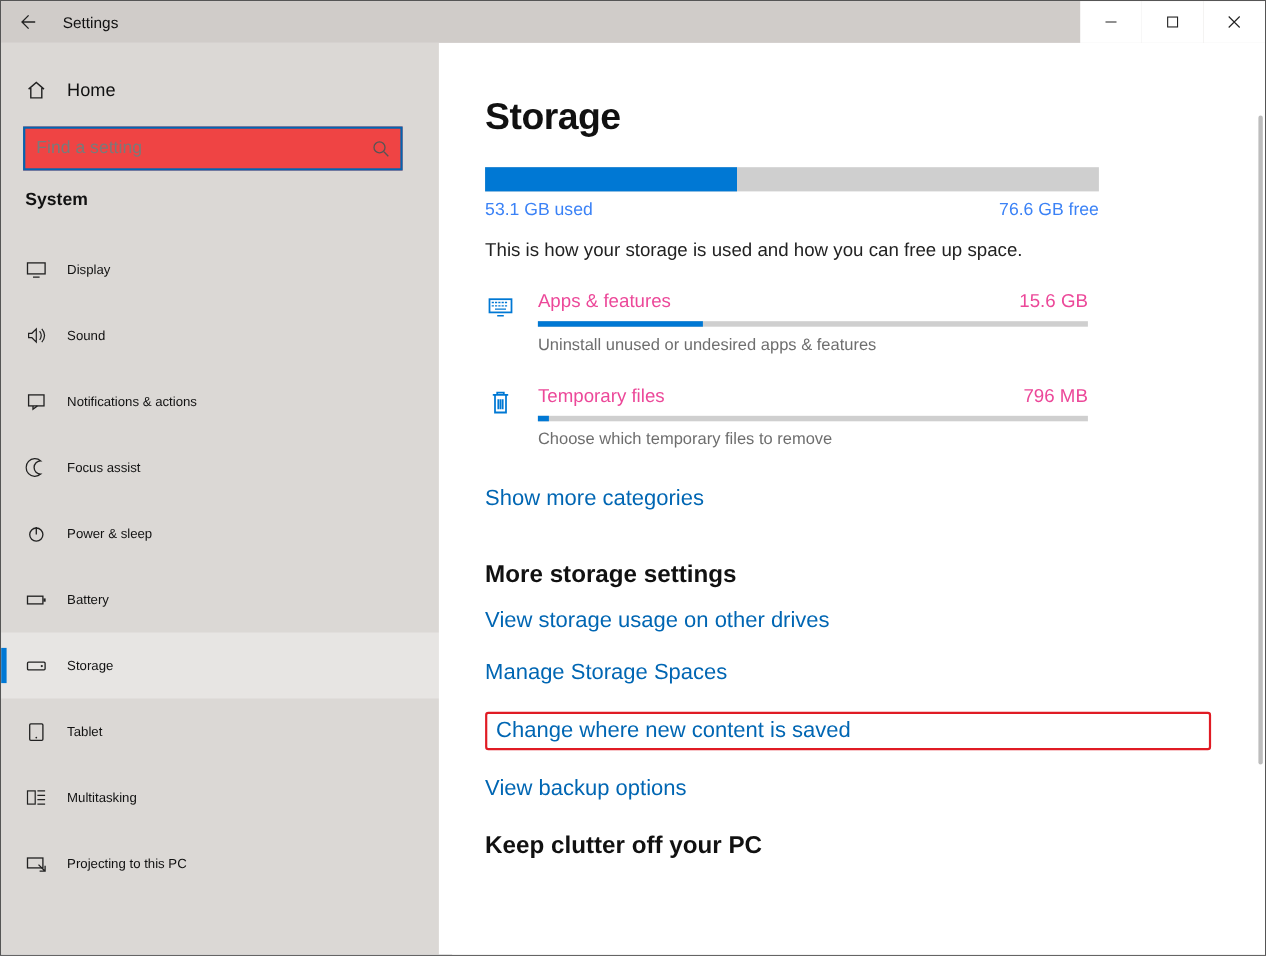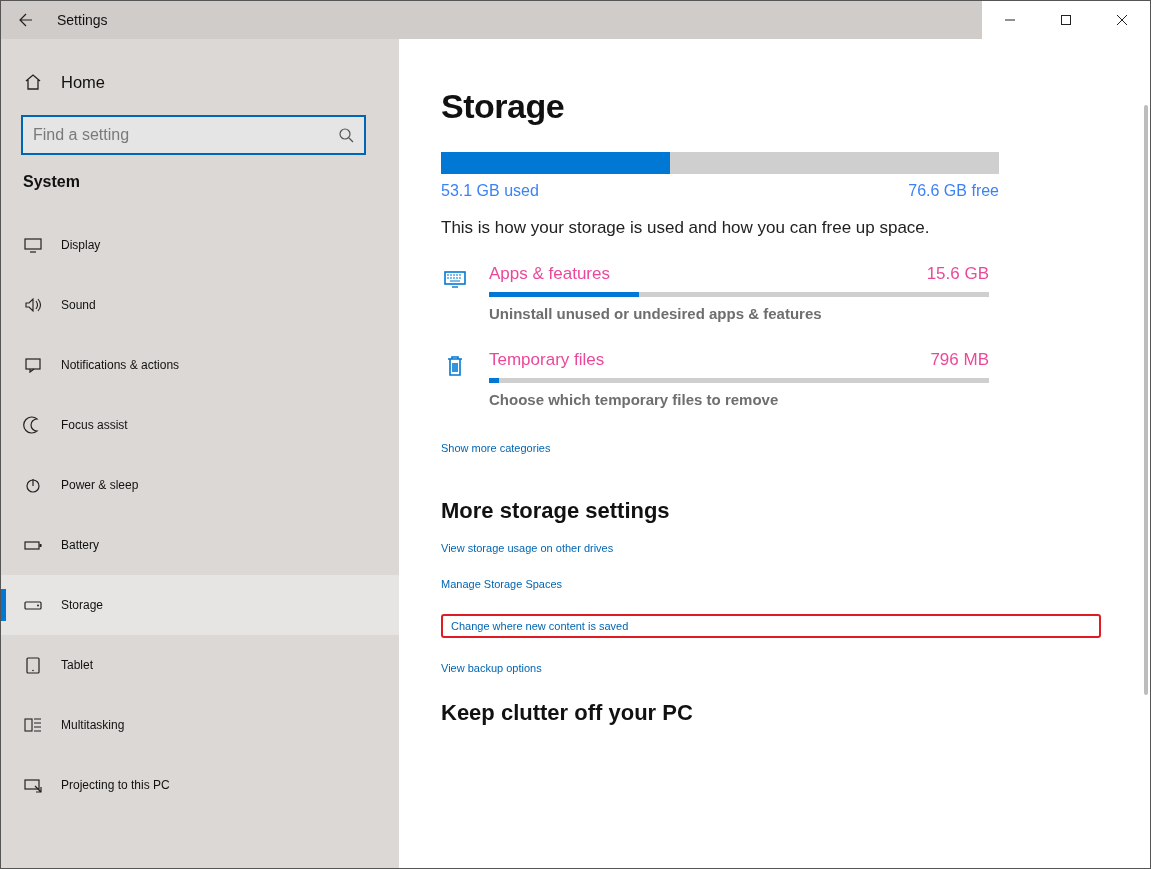--- a/index.html
+++ b/index.html
@@ -8,21 +8,21 @@
 .titlebar { height: 38px; display: flex; align-items: center; background: rgba(200,195,191,0.85); position: relative; }
 .titlebar .back { width: 46px; height: 100%; display: flex; align-items: center; justify-content: center; cursor: pointer; }
 .titlebar .title { font-size: 14px; color: #111; margin-left: 10px; }
 .winctrls { position: absolute; right: 0; top: 0; height: 38px; display: flex; }
 .winctrl { width: 56px; height: 100%; display: flex; align-items: center; justify-content: center; cursor: pointer; background: #fff; }
 .body { flex: 1; display: flex; overflow: hidden; gap: 12px; }
 .sidebar { width: 398px; background: rgba(200,195,191,0.65); display: flex; flex-direction: column; padding-top: 16px; position: relative; }
 .side-row { display: flex; align-items: center; height: 54px; padding-left: 22px; cursor: pointer; font-size: 16px; color: #111; }
 .side-row .icon { width: 38px; display: flex; justify-content: flex-start; align-items: center; }
 .side-row .txt { font-size: 16.5px; }
-.search-wrap { margin: 6px 33px 18px 20px; height: 40px; border: 2px solid #0066b3; background: #e5e5e5; display: flex; align-items: center; padding: 0 10px; }
+.search-wrap { margin: 6px 33px 18px 20px; height: 40px; border: 2px solid #0066b3; background: #ef4444; display: flex; align-items: center; padding: 0 10px; }
 .search-wrap input { flex: 1; border: none; outline: none; font-size: 16px; background: transparent; color: #333; }
 .search-wrap input::placeholder { color: #7a7a7a; }
 .search-wrap .sicon { color: #555; }
 .cat-label { font-size: 16px; font-weight: 600; padding: 0 22px 18px 22px; color: #111; }
 .nav-list { display: flex; flex-direction: column; margin-top: 6px; }
 .nav-item { display: flex; align-items: center; height: 60px; padding-left: 22px; cursor: pointer; position: relative; font-size: 12px; color: #111; }
 .nav-item .icon { width: 38px; display: flex; align-items: center; }
 .nav-item.active::before { content: ""; position: absolute; left: 0; top: 14px; bottom: 14px; width: 5px; background: #0078d4; }
 .nav-item.active { background: rgba(255,255,255,0.35); }
 .main { flex: 1; background: #fff; overflow-y: auto; padding: 48px 0 0 0; position: relative; }
@@ -31,22 +31,22 @@
 .bigbar { width: 558px; height: 22px; background: #cfcfcf; position: relative; margin-bottom: 8px; }
 .bigbar .fill { position: absolute; left: 0; top: 0; bottom: 0; background: #0078d4; }
 .bar-labels { width: 558px; display: flex; justify-content: space-between; font-size: 16px; color: #3b82f6; margin-bottom: 18px; }
 .desc { font-size: 17px; color: #222; margin-bottom: 26px; }
 .cat-item { display: flex; margin-bottom: 28px; cursor: pointer; }
 .cat-item .caticon { width: 48px; padding-top: 2px; color: #0078d4; }
 .cat-item .catbody { flex: 1; }
 .cat-item .cathead { display: flex; justify-content: space-between; font-size: 17px; color: #ec4899; margin-bottom: 8px; width: 500px; }
 .cat-item .catbar { width: 500px; height: 5px; background: #cfcfcf; position: relative; margin-bottom: 8px; }
 .cat-item .catbar .cfill { position: absolute; left: 0; top: 0; bottom: 0; background: #0078d4; }
-.cat-item .catsub { font-size: 15px; color: #6e6e6e; font-weight: bold; }
-.link { color: #0066b3; font-size: 11px; cursor: pointer; display: inline-block; margin: 6px 0 18px 0; }
+.cat-item .catsub { font-size: 15px; color: #6e6e6e; }
+.link { color: #0066b3; font-size: 20px; cursor: pointer; display: inline-block; margin: 6px 0 18px 0; }
 .link.hl { border: 2.5px solid #e01b24; padding: 4px 8px; border-radius: 3px; margin: 4px 0 14px -8px; }
 h2.section { font-size: 22px; font-weight: 600; color: #111; margin: 26px 0 18px 0; }
 .linklist .link { display: block; margin: 0 0 24px 0; }
 .scroll-ind { position: absolute; right: 2px; top: 66px; width: 4px; height: 590px; background: #bdbdbd; border-radius: 2px; }
 svg { display: block; }
 </style>
 </head>
 <body>
 
 <div class="window">

